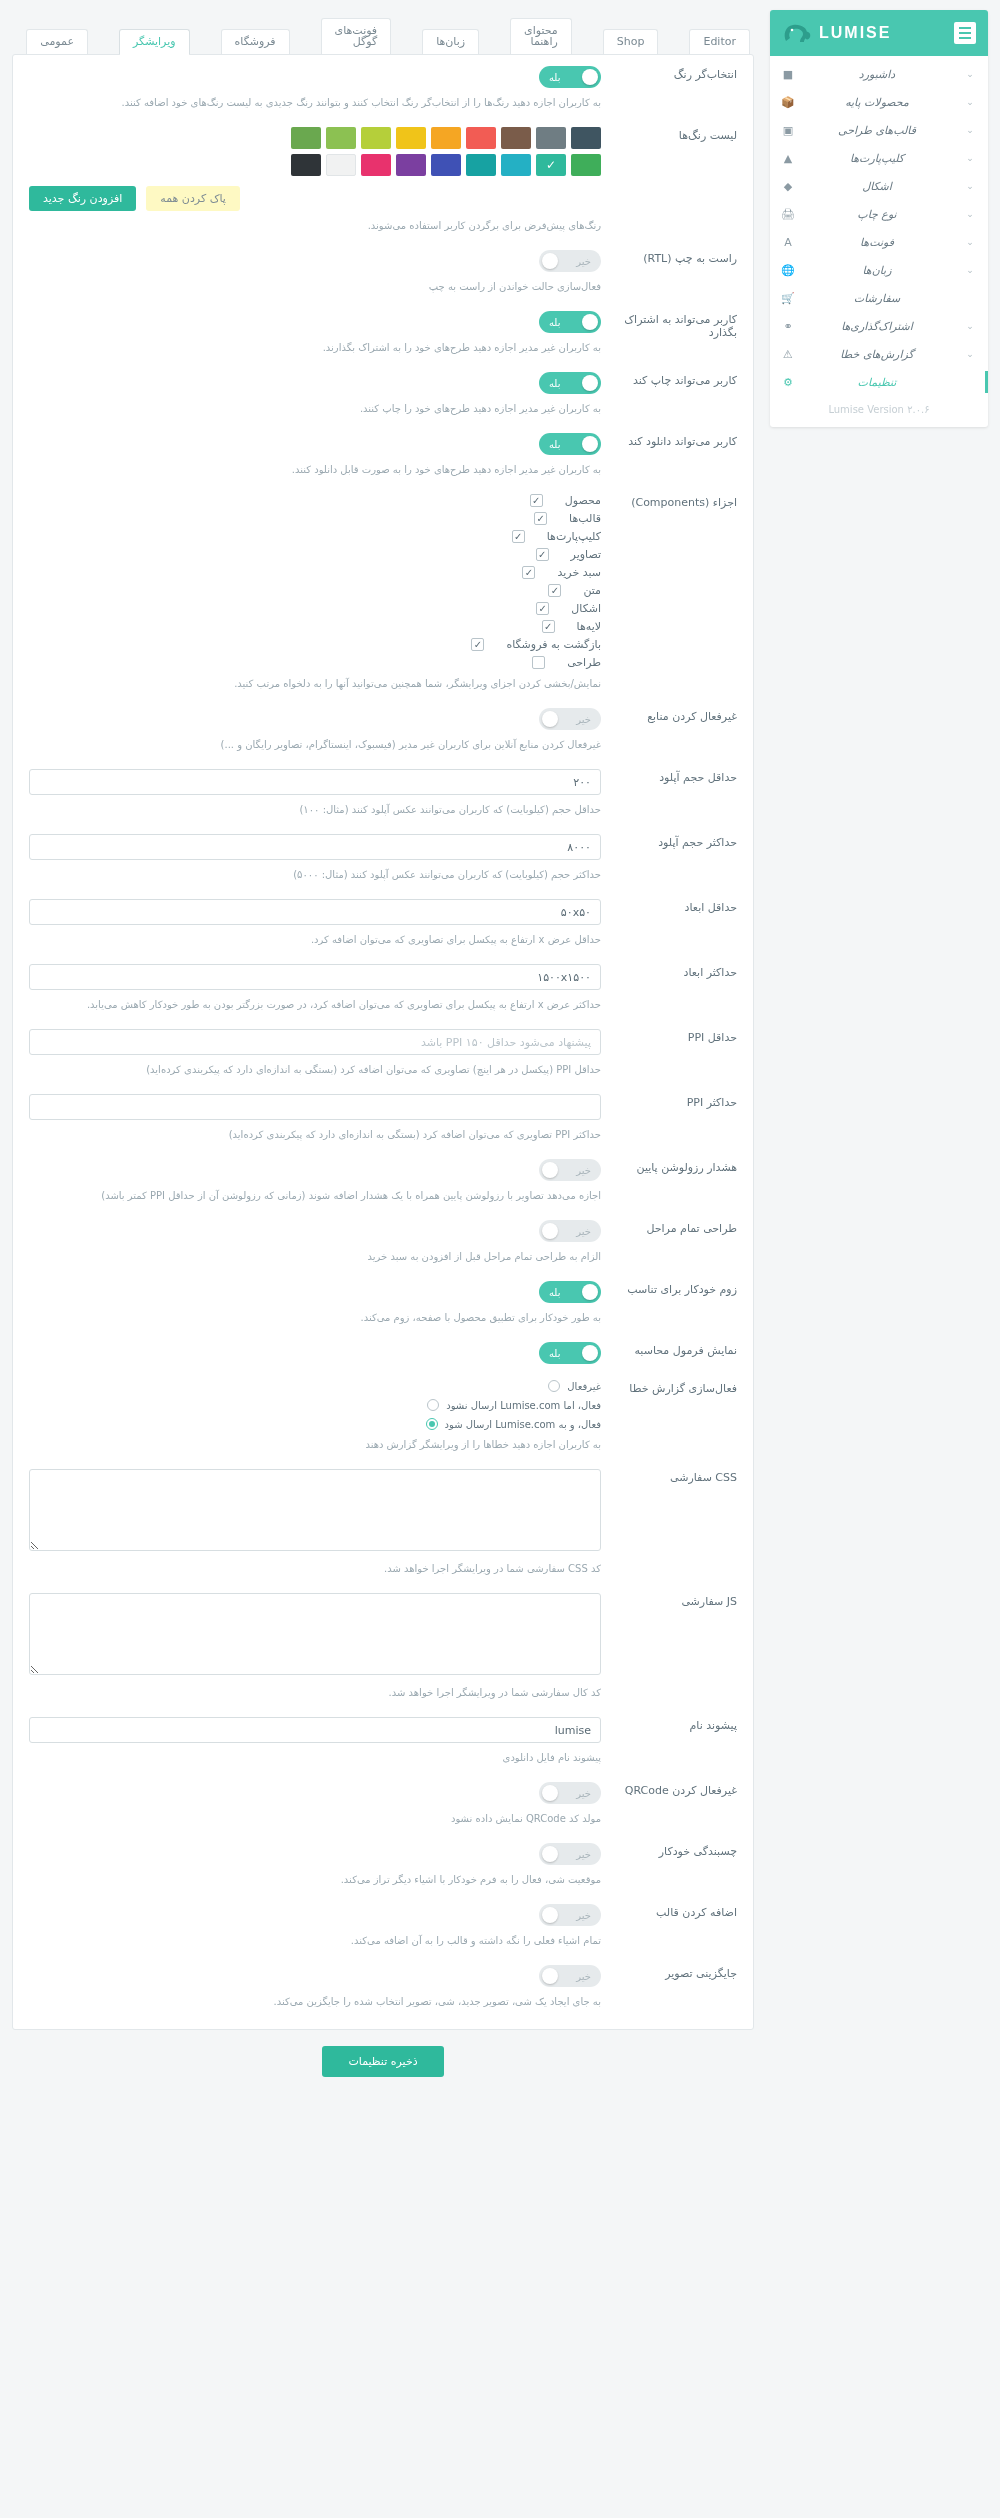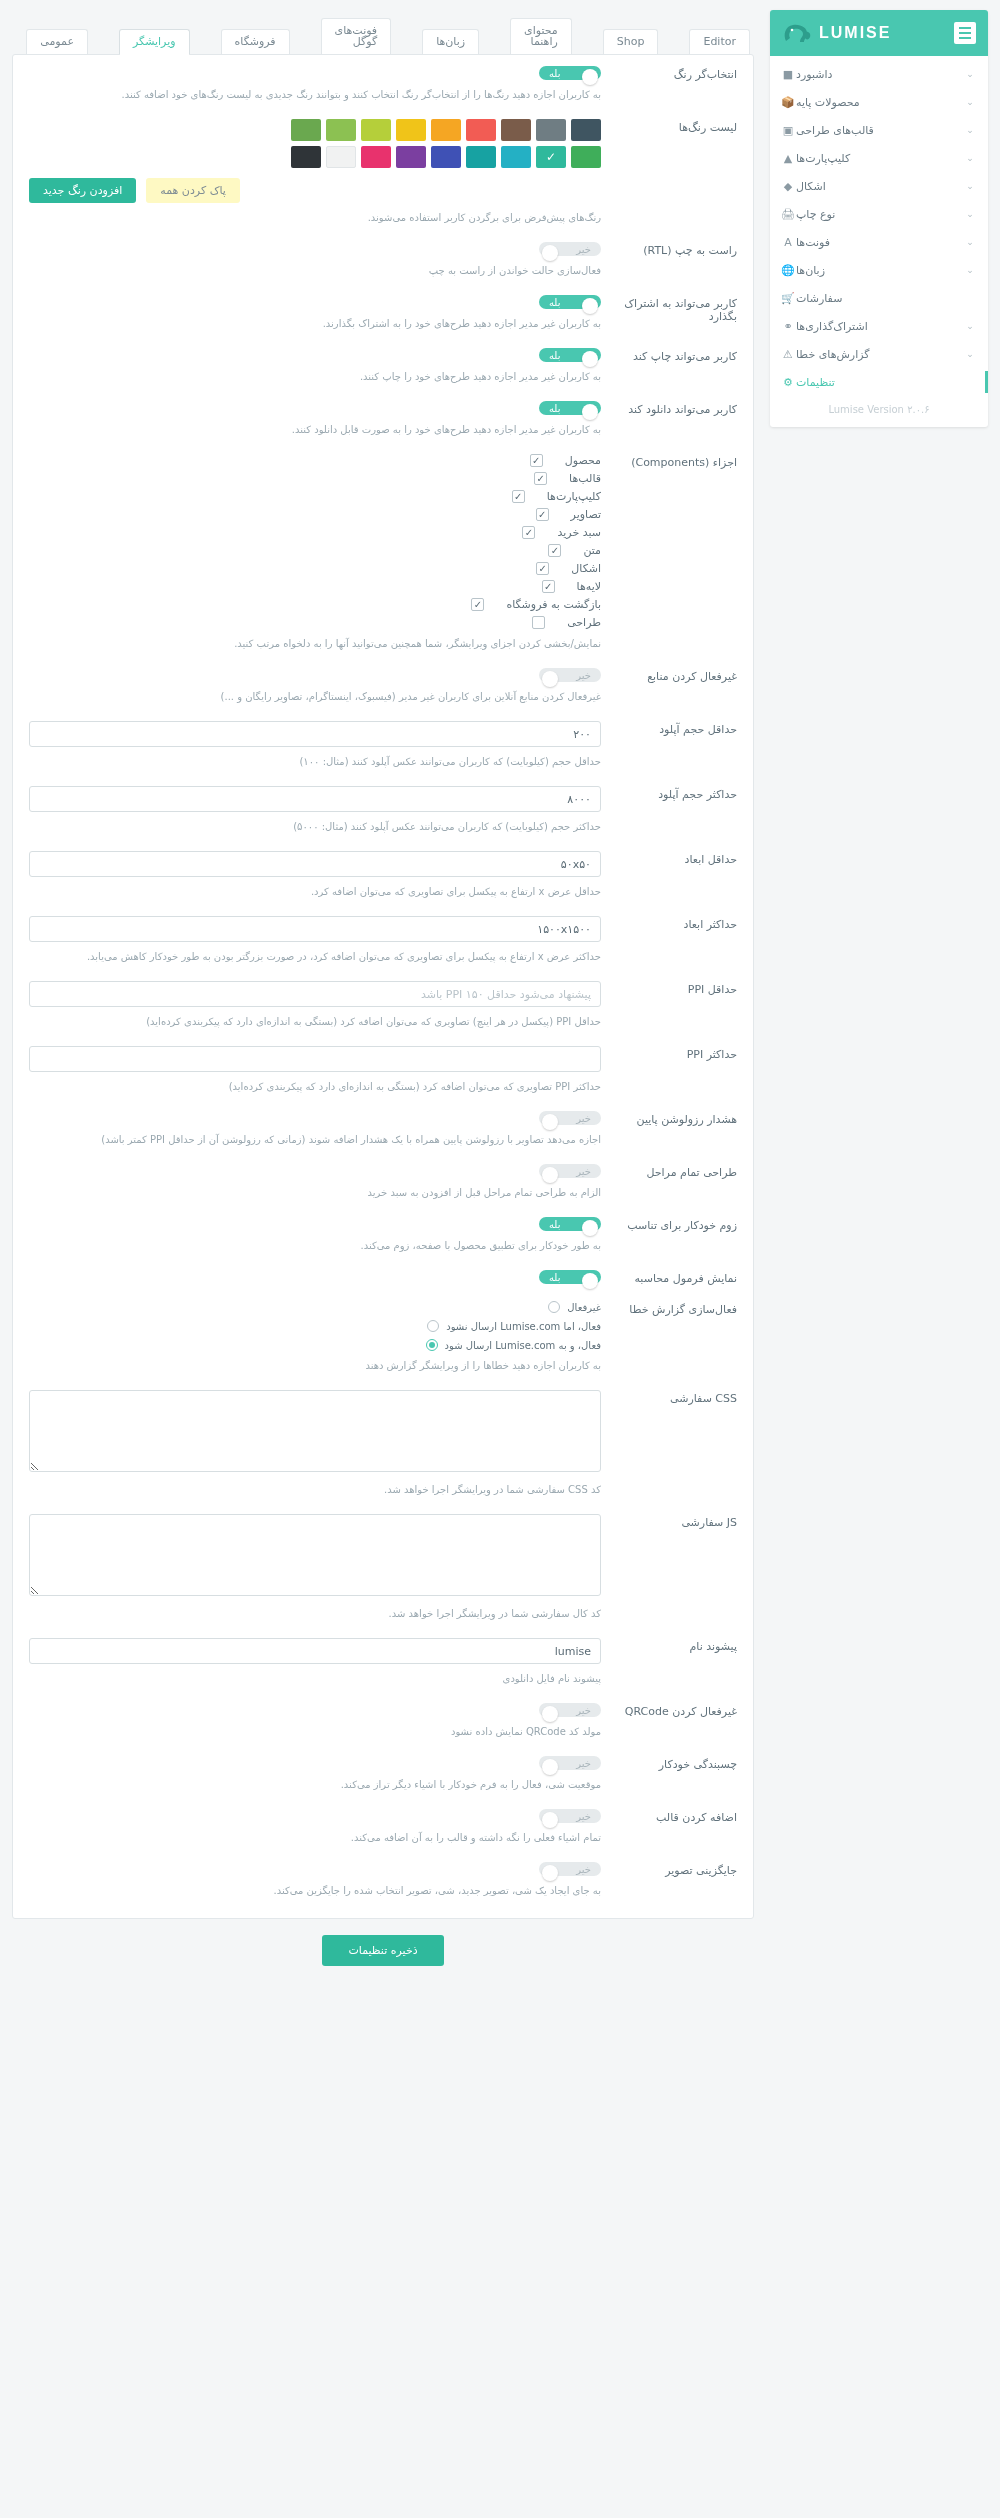--- a/index.html
+++ b/index.html
@@ -39,21 +39,21 @@
   }
   .sb-burger i { display:block; width:12px; height:2px; background:#49c7b0; }
 
   .sb-list { padding:4px 0 0 0; }
   .sb-item {
     display:flex; align-items:center; justify-content:flex-start;
     height:28px; padding:0 12px 0 10px;
     font-size:11px; color:#6a7a84;
     cursor:pointer; position:relative;
   }
-  .sb-item .sb-label { flex:1; text-align:left; padding-right:6px; }
+  .sb-item .sb-label { flex:1; text-align:center; padding-right:6px;font-style:italic; }
   .sb-item .sb-ico { width:16px; text-align:center; font-size:11px; color:#8b9aa3; }
   .sb-item .sb-caret { width:12px; text-align:center; font-size:9px; color:#b4c0c6; }
   .sb-item.active { color:#49c7b0; }
   .sb-item.active .sb-ico { color:#49c7b0; }
   .sb-item.active::after {
     content:""; position:absolute; right:0; top:3px; bottom:3px; width:3px; background:#49c7b0;
   }
   .sb-ver {
     text-align:center; color:#c6cfd4; font-size:10px;
     padding:8px 0 12px 0;
@@ -104,21 +104,21 @@
   }
   .row .ctrl { flex:1; padding-left:16px; }
   .hint {
     font-size:10px; color:#9aa8b0; line-height:1.7; margin-top:6px;
     text-align:right;
   }
 
   
   .toggle {
     display:inline-flex; align-items:center;
-    width:62px; height:14px; border-radius:11px;
+    width:62px; height:22px; border-radius:11px;
     background:#e6eaec; position:relative; cursor:pointer;
     vertical-align:middle;
   }
   .toggle .knob {
     position:absolute; width:16px; height:16px; border-radius:50%;
     background:#ffffff; top:3px; left:3px;
     box-shadow:0 1px 2px rgba(0,0,0,0.2);
   }
   .toggle .t-text {
     position:absolute; right:10px; font-size:10px; color:#a9b5bb;

